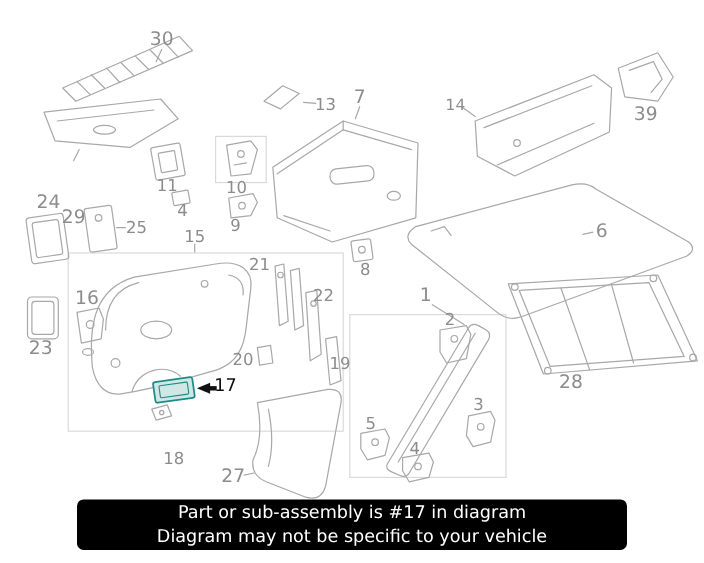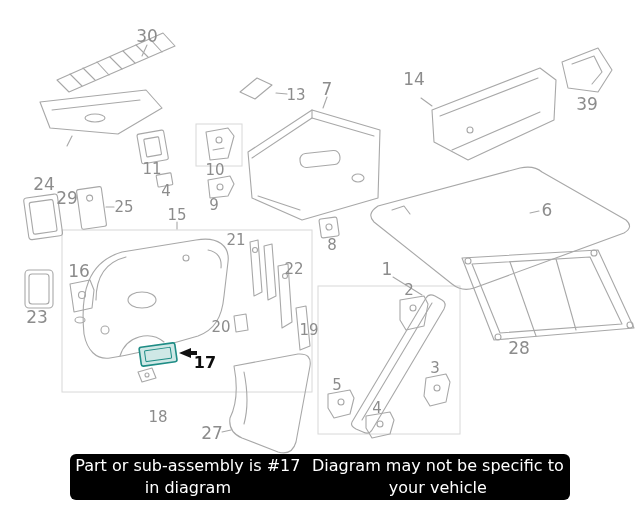--- a/index.html
+++ b/index.html
@@ -24,26 +24,26 @@
   .ln{fill:none;stroke:var(--line);stroke-width:1.1;stroke-linecap:round;stroke-linejoin:round;}
   .box{fill:none;stroke:var(--box);stroke-width:1;}
   .hl{fill:var(--accent-fill);stroke:var(--accent);stroke-width:1.6;}
   .hl2{fill:none;stroke:var(--accent);stroke-width:1;}
   .arrow{fill:#111111;stroke:none;}
   #label-layer{position:absolute;left:0;top:0;width:640px;height:512px;}
   .part-label{
     position:absolute;transform:translate(-50%,-50%);
     color:var(--label);user-select:none;white-space:nowrap;
   }
-  .part-label.highlight{color:#0d0d0d;font-weight:bold;margin-top:12px;}
+  .part-label.highlight{color:#0d0d0d;font-weight:normal;}
   .banner{
     position:absolute;left:70px;top:454px;width:500px;height:46px;
     background:var(--banner-bg);color:var(--banner-fg);
     border-radius:6px;
-    display:flex;flex-direction:row;align-items:center;justify-content:center;
+    display:flex;flex-direction:column;align-items:center;justify-content:center;
     font-size:16px;line-height:1.35;text-align:center;
   }
 </style>
 </head>
 <body>
 
 <div class="stage">
 
   <svg class="art" width="640" height="512" viewBox="0 0 640 512">
 
@@ -233,21 +233,21 @@
       <polygon class="arrow" points="179,353 191,348 191,358"></polygon>
       <rect class="arrow" x="190" y="351" width="7" height="4"></rect>
     </g>
 
   </svg>
 
   <div id="label-layer">
       <span class="part-label" style="left: 147px; top: 36px; font-size: 17px;">30</span>
       <span class="part-label" style="left: 296px; top: 95px; font-size: 15px;">13</span>
       <span class="part-label" style="left: 327px; top: 89px; font-size: 17px;">7</span>
-      <span class="part-label" style="left: 414px; top: 79px; font-size: 17px;">14</span>
+      <span class="part-label" style="left: 414px; top: 96px; font-size: 14px;">14</span>
       <span class="part-label" style="left: 587px; top: 104px; font-size: 17px;">39</span>
       <span class="part-label" style="left: 67px; top: 155px; font-size: 17px; margin-top: 43px;">29</span>
       <span class="part-label" style="left: 152px; top: 169px; font-size: 15px;">11</span>
       <span class="part-label" style="left: 215px; top: 170px; font-size: 15px;">10</span>
       <span class="part-label" style="left: 44px; top: 184px; font-size: 17px;">24</span>
       <span class="part-label" style="left: 166px; top: 191px; font-size: 15px;">4</span>
       <span class="part-label" style="left: 214px; top: 205px; font-size: 15px;">9</span>
       <span class="part-label" style="left: 124px; top: 207px; font-size: 15px;">25</span>
       <span class="part-label" style="left: 177px; top: 215px; font-size: 15px;">15</span>
       <span class="part-label" style="left: 547px; top: 210px; font-size: 17px;">6</span>

